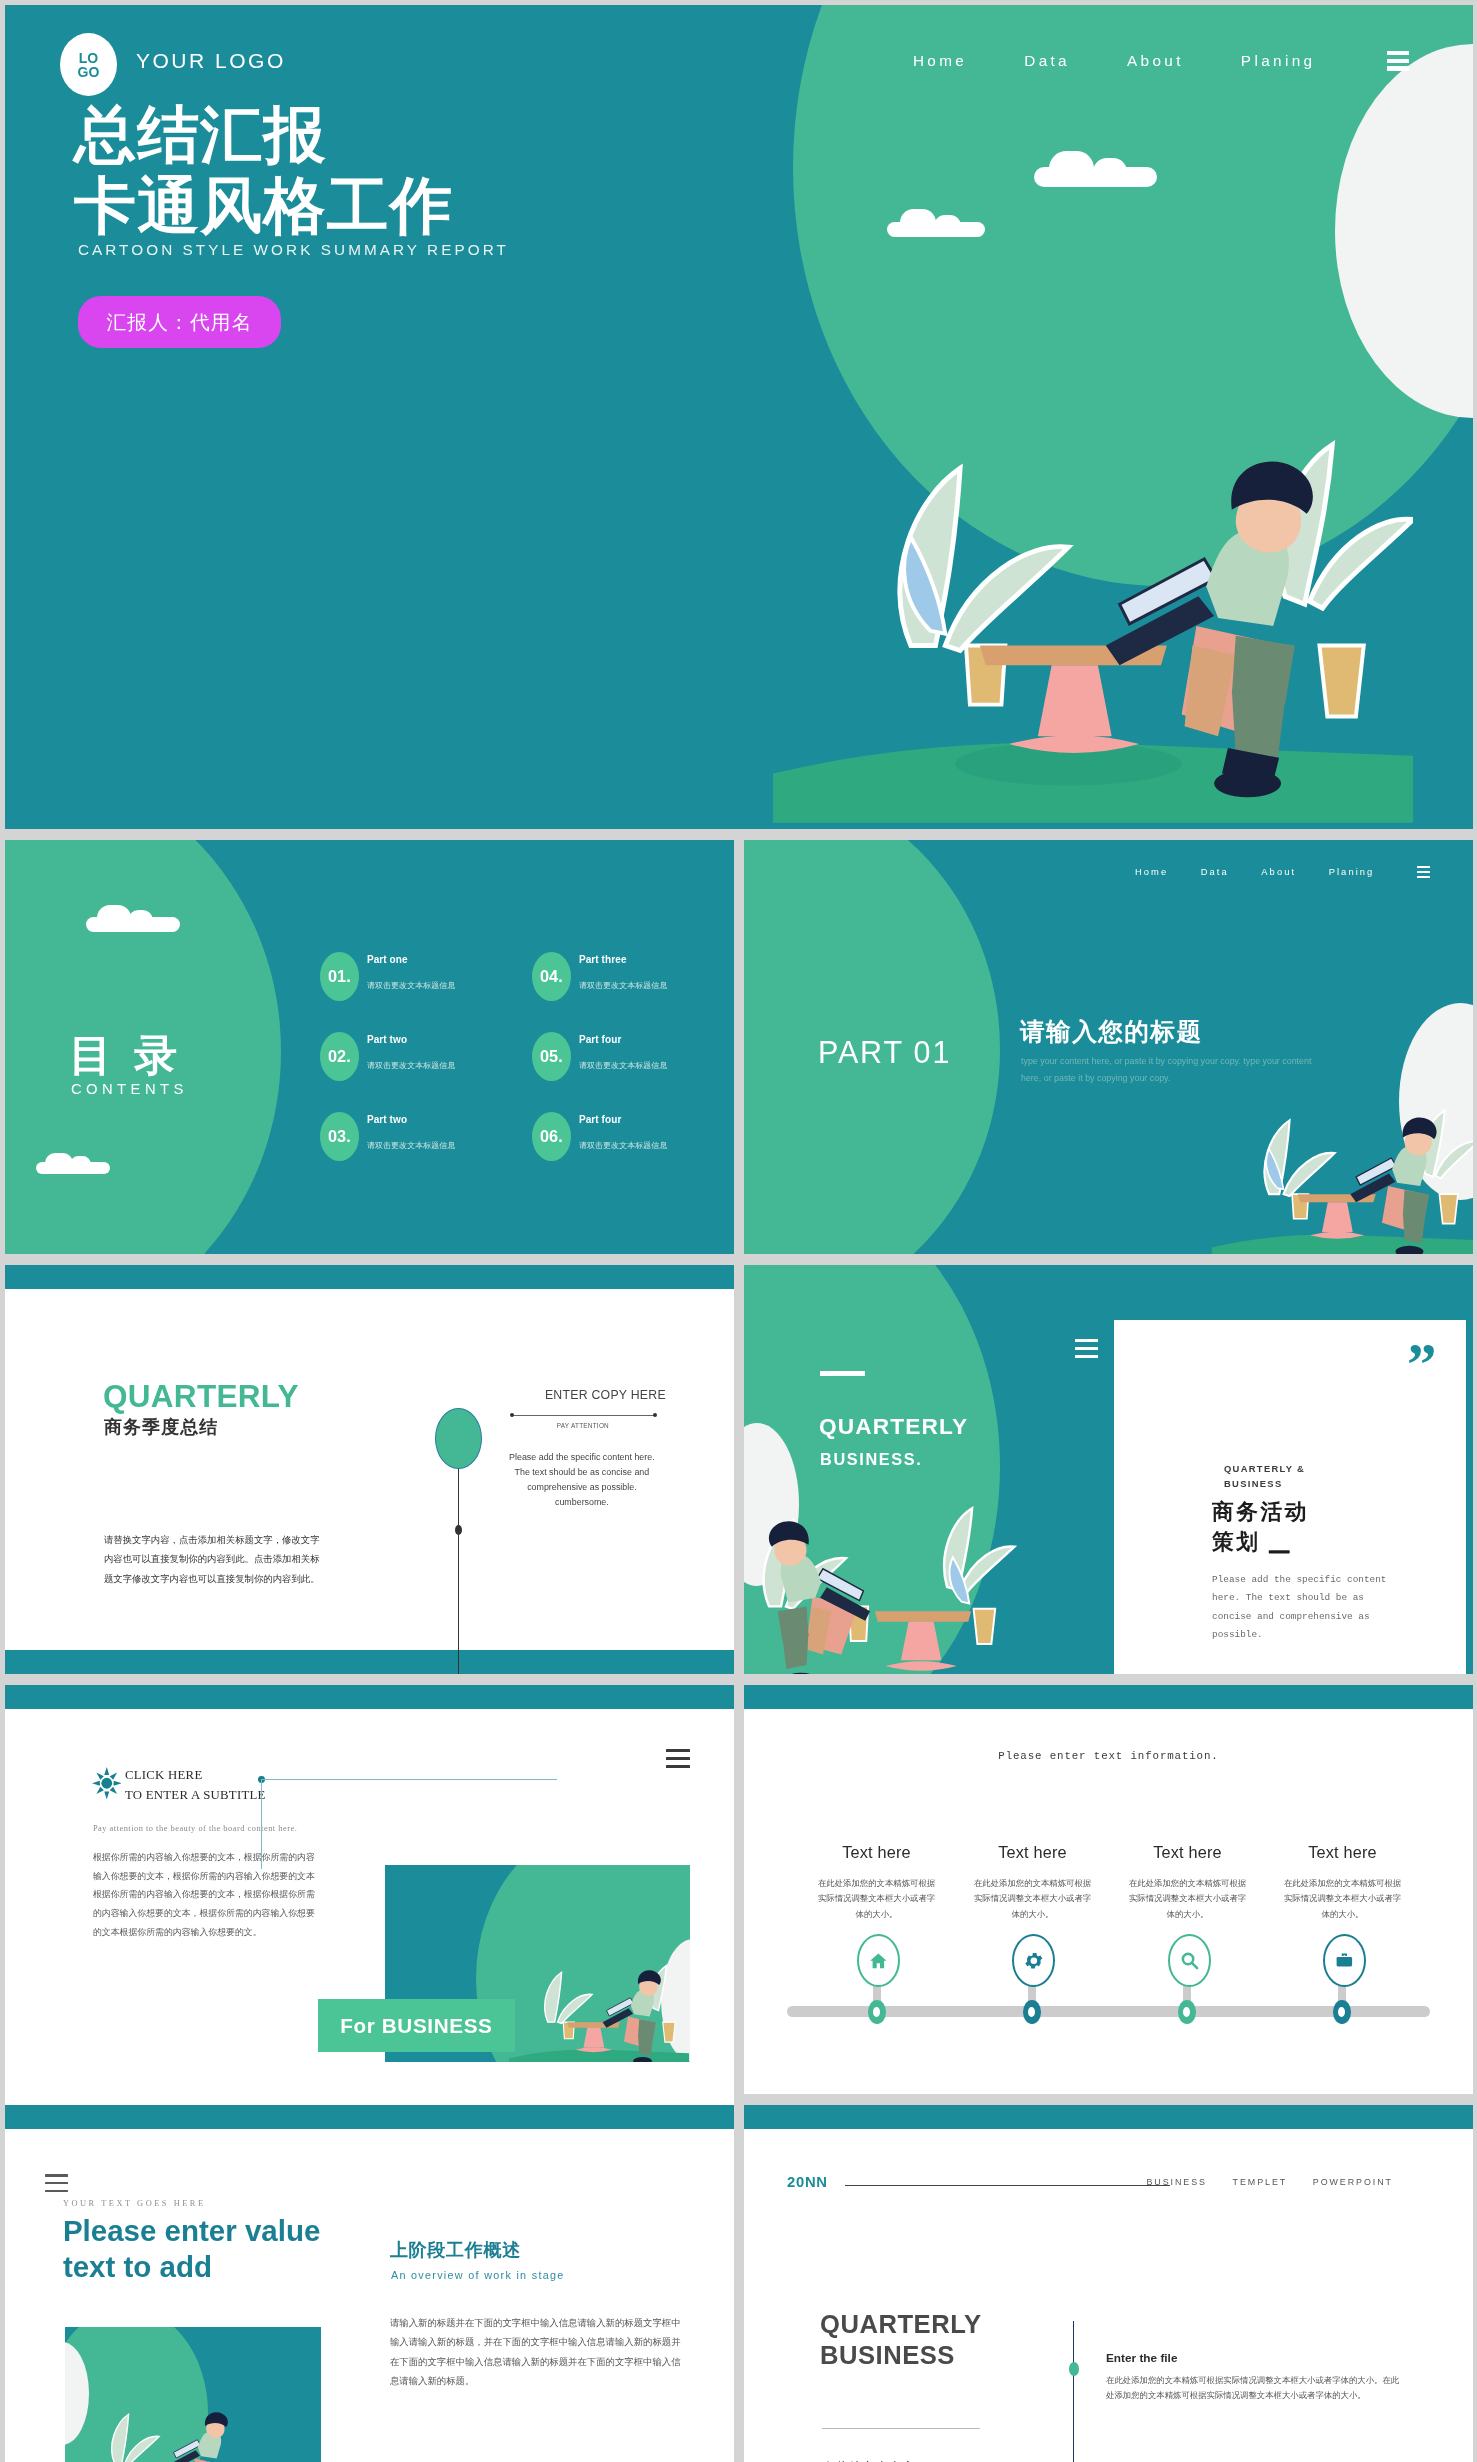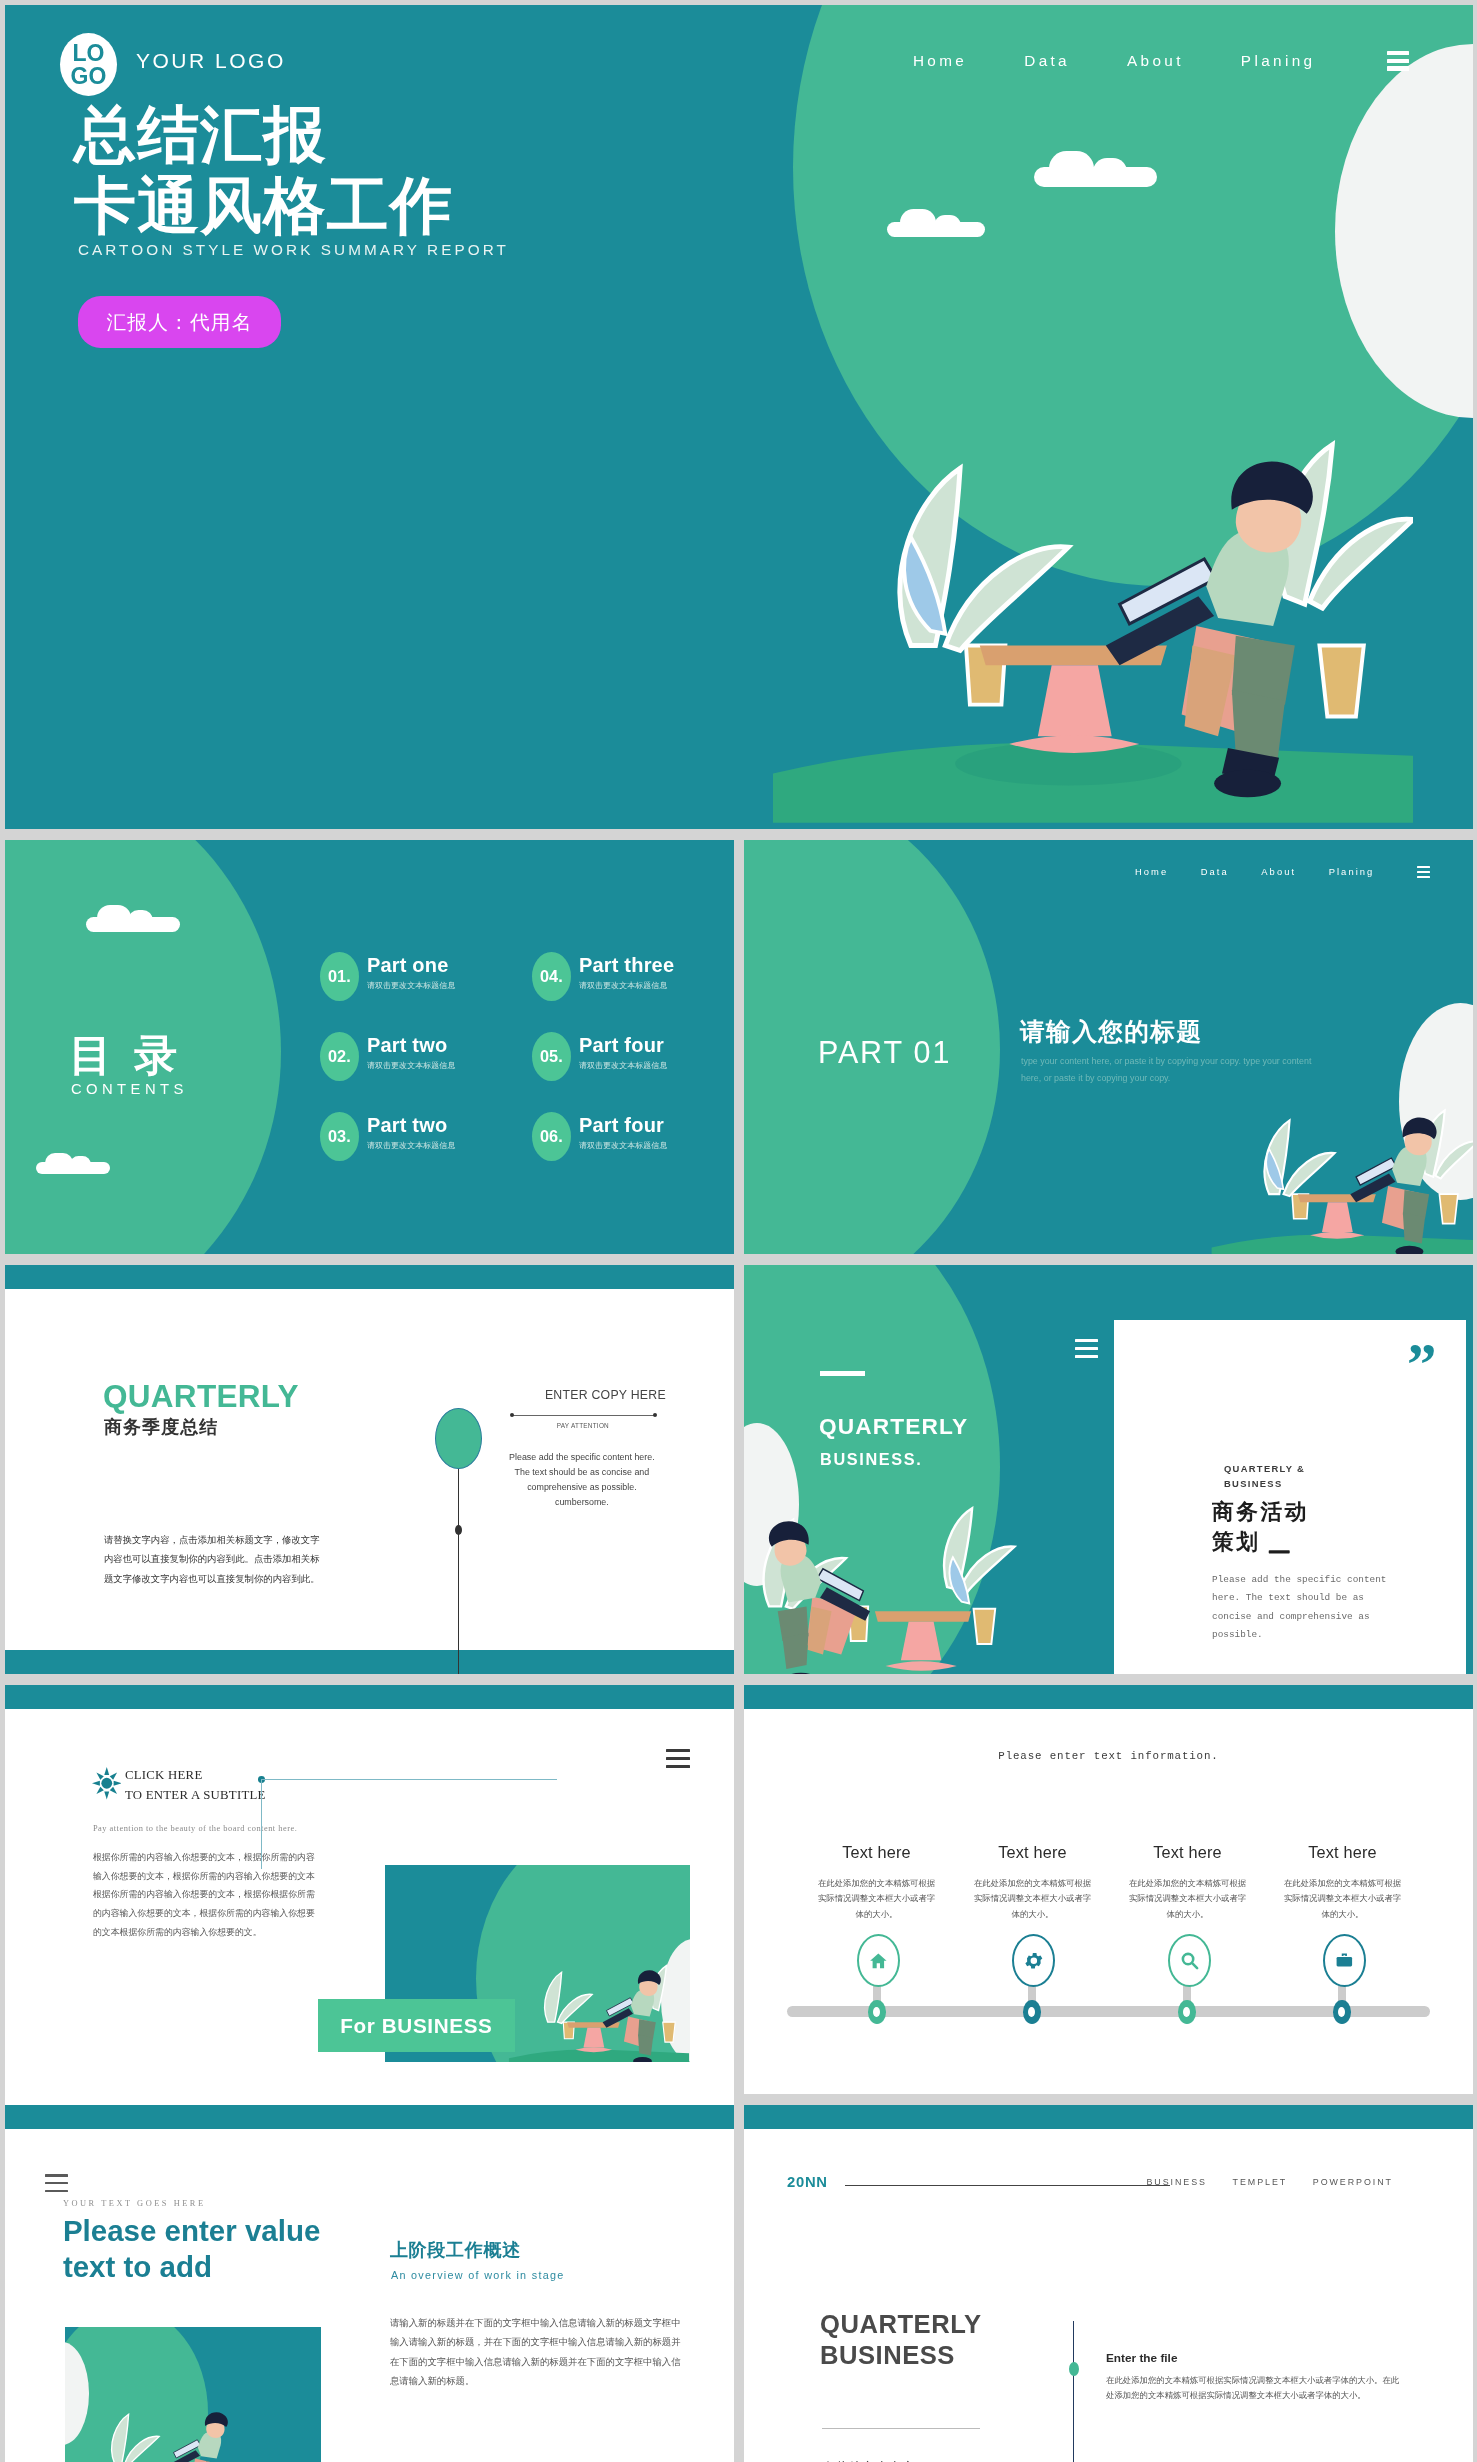--- a/index.html
+++ b/index.html
@@ -42,21 +42,21 @@
             border-radius:22.7px;padding:12.8px 28.6px;font-size:19.7px;letter-spacing:.06em;}
 
   
   #s2{left:4.9px;top:840px;width:729px;height:414px;background:#1b8c99;}
   #s2 .mu{position:absolute;left:64px;top:187px;color:#fff;font-size:43px;font-weight:800;letter-spacing:.12em;}
   #s2 .cts{position:absolute;left:66px;top:241px;color:#fff;font-size:14.8px;letter-spacing:.30em;}
   .toc-item{position:absolute;width:167px;height:54px;}
   .toc-num{position:absolute;left:0;top:2.5px;width:39px;height:49px;border-radius:50%;
            background:#4cc596;color:#fff;font-size:16.3px;font-weight:800;
            display:flex;align-items:center;justify-content:center;}
-  .toc-t{position:absolute;left:47px;top:4.9px;color:#fff;font-size:20px;font-weight:800;letter-spacing:.01em;}
+  .toc-t{position:absolute;left:47px;top:4.9px;color:#fff;font-size:10px;font-weight:800;letter-spacing:.01em;}
   .toc-d{position:absolute;left:47px;top:30.5px;color:#cfe7e4;font-size:7.9px;letter-spacing:.02em;}
 
   
   #s3{left:744px;top:840px;width:729px;height:414px;background:#1b8c99;}
   #s3 .part{position:absolute;left:74px;top:195px;color:#fff;font-size:30.5px;letter-spacing:.06em;}
   #s3 .h{position:absolute;left:276px;top:175px;color:#fff;font-size:24.6px;font-weight:800;letter-spacing:.06em;}
   #s3 .p{position:absolute;left:277px;top:213px;width:305px;color:#6fb9b8;font-size:8.9px;line-height:1.9;}
 
   
   #s4{left:4.9px;top:1265px;width:729px;height:409px;}
@@ -155,21 +155,21 @@
       <span style="left:0;top:18.7px;width:123px;height:20.7px;"></span>
       <span style="left:14.8px;top:3px;width:45px;height:35px;"></span>
       <span style="left:59px;top:9.8px;width:34px;height:28.6px;"></span>
     </div>
     <div class="cloud" style="left:882px;top:202px;width:98px;height:30.5px;">
       <span style="left:0;top:14.8px;width:98px;height:15.8px;"></span>
       <span style="left:12.8px;top:2px;width:36px;height:27.6px;"></span>
       <span style="left:47px;top:7.9px;width:27.6px;height:22.7px;"></span>
     </div>
 
-    <div class="logo-badge" style="left:55px;top:28.6px;width:57px;height:63px;font-size:23px;">
+    <div class="logo-badge" style="left:55px;top:28.6px;width:57px;height:63px;font-size:14px;">
       <span>LO</span>
       <span>GO</span>
     </div>
     <div class="logo-text" style="left:131px;top:44px;font-size:21px;">YOUR LOGO</div>
 
     <div class="nav" style="right:64px;top:46px;gap:57px;font-size:15.3px;">
       <a href="#">Home</a>
       <a href="#">Data</a>
       <a href="#">About</a>
       <a href="#">Planing</a>

